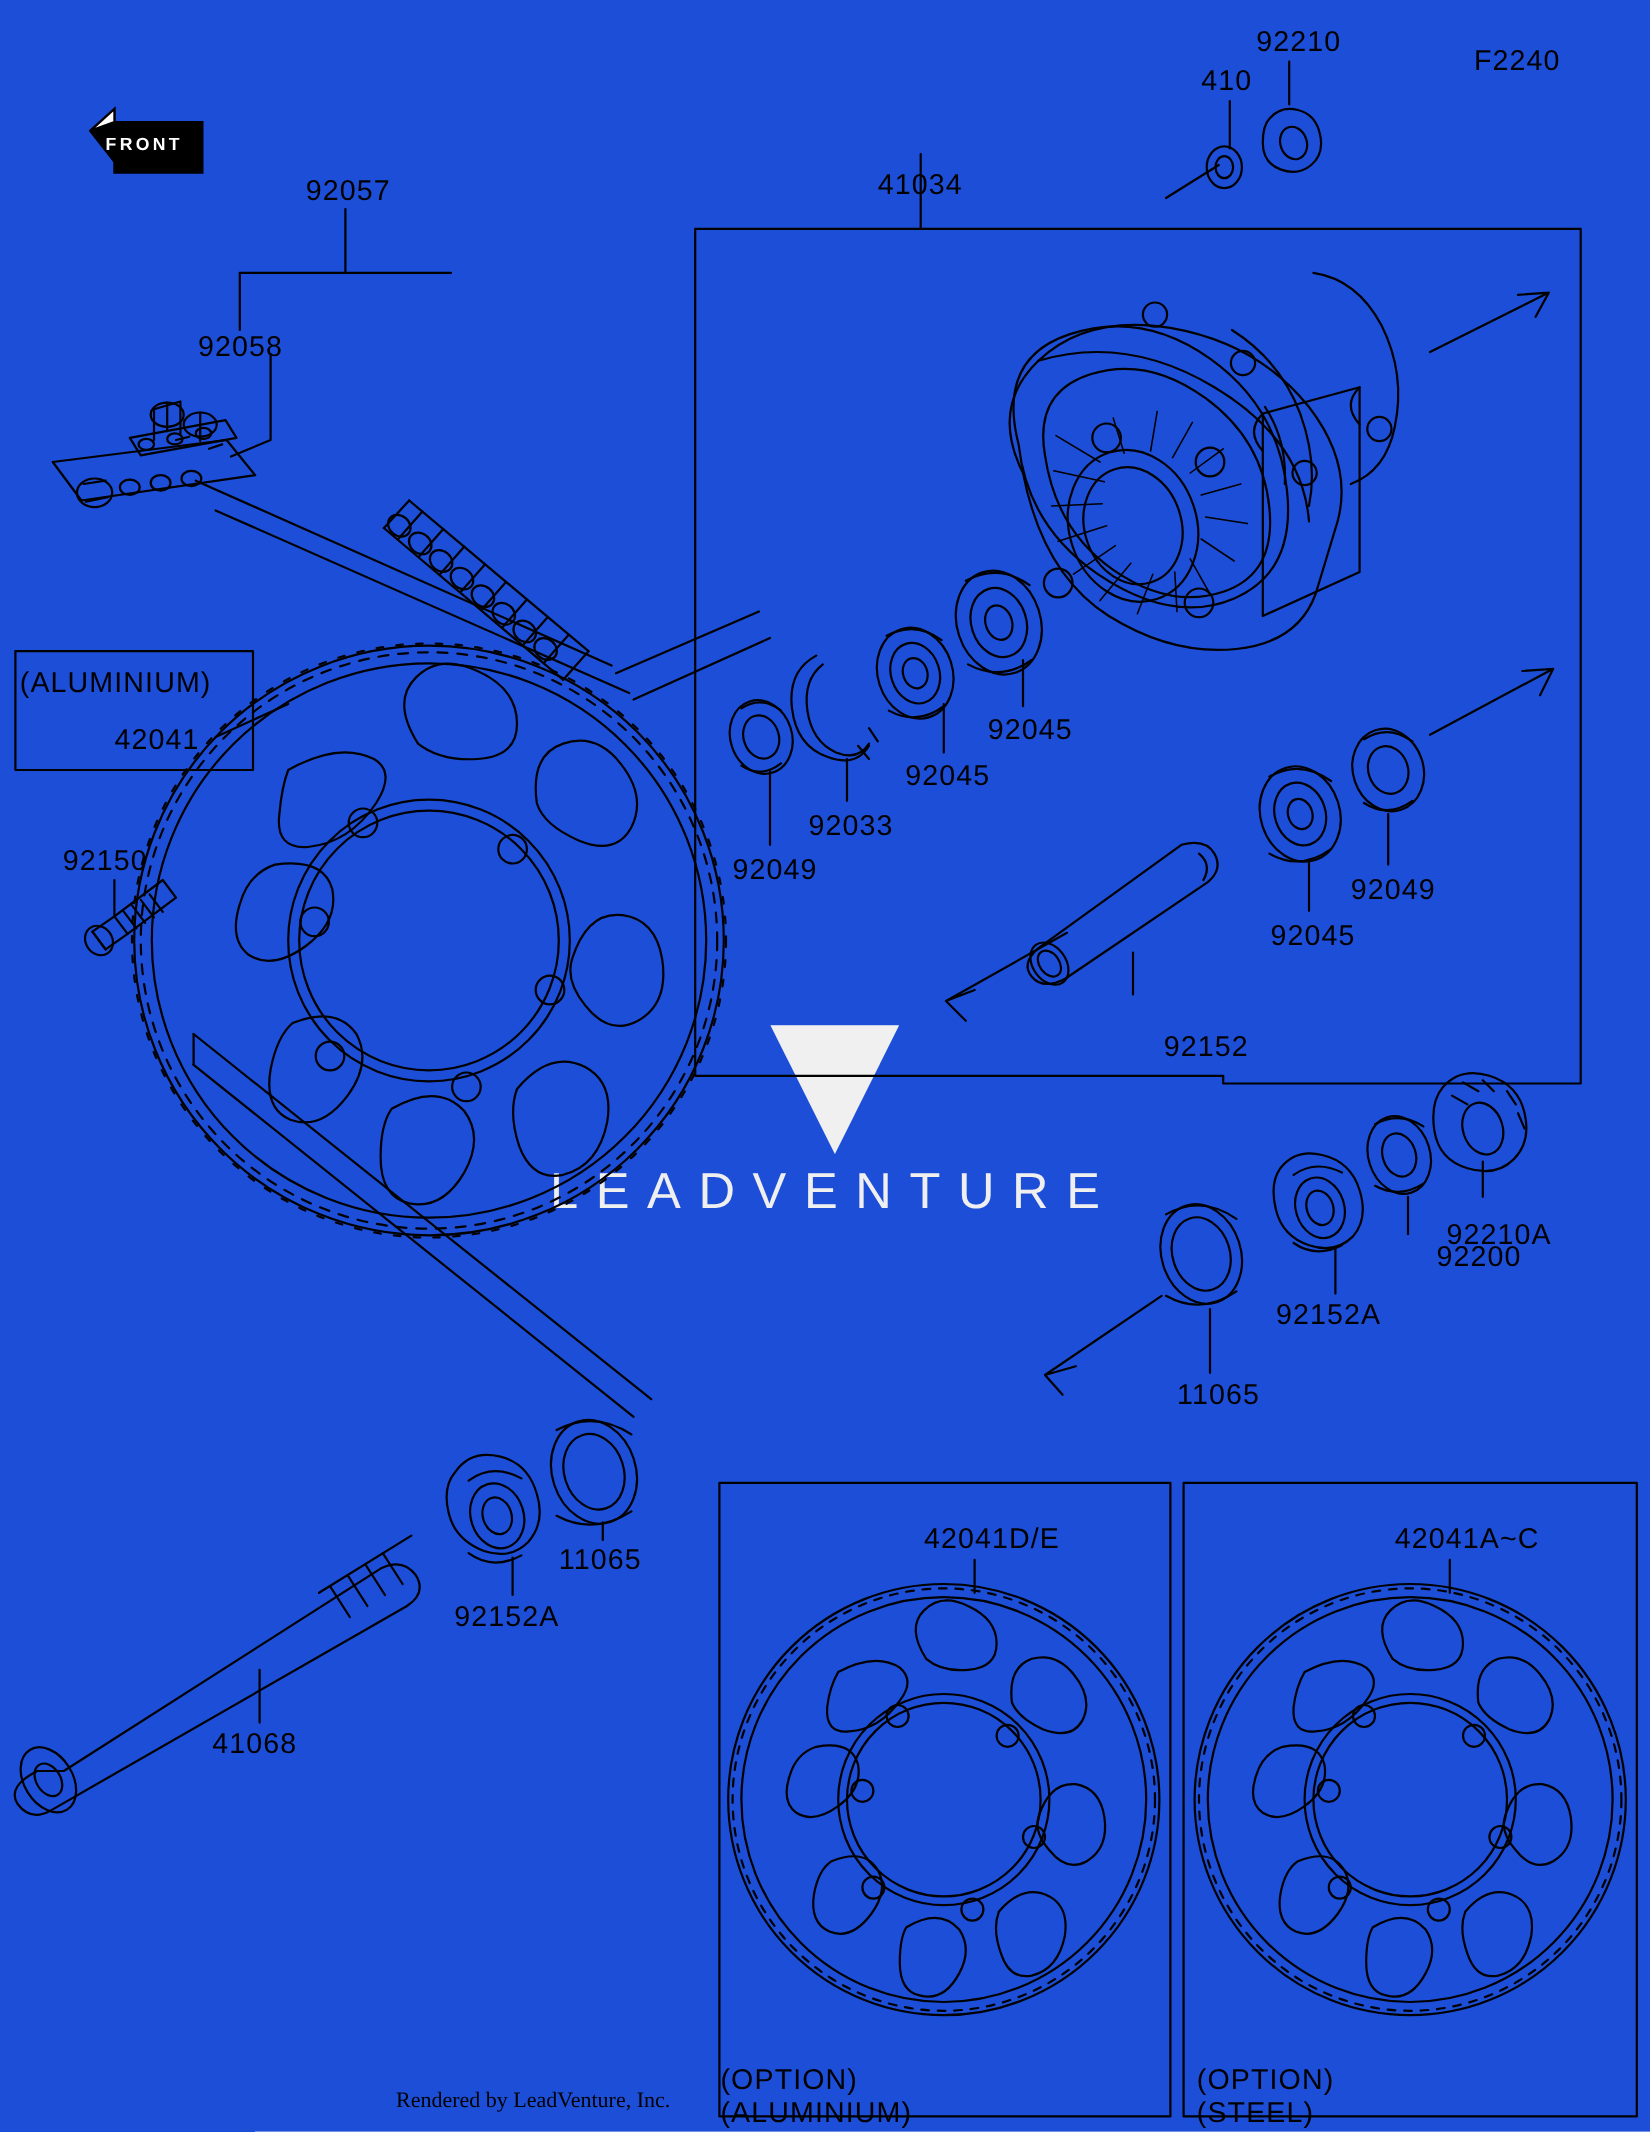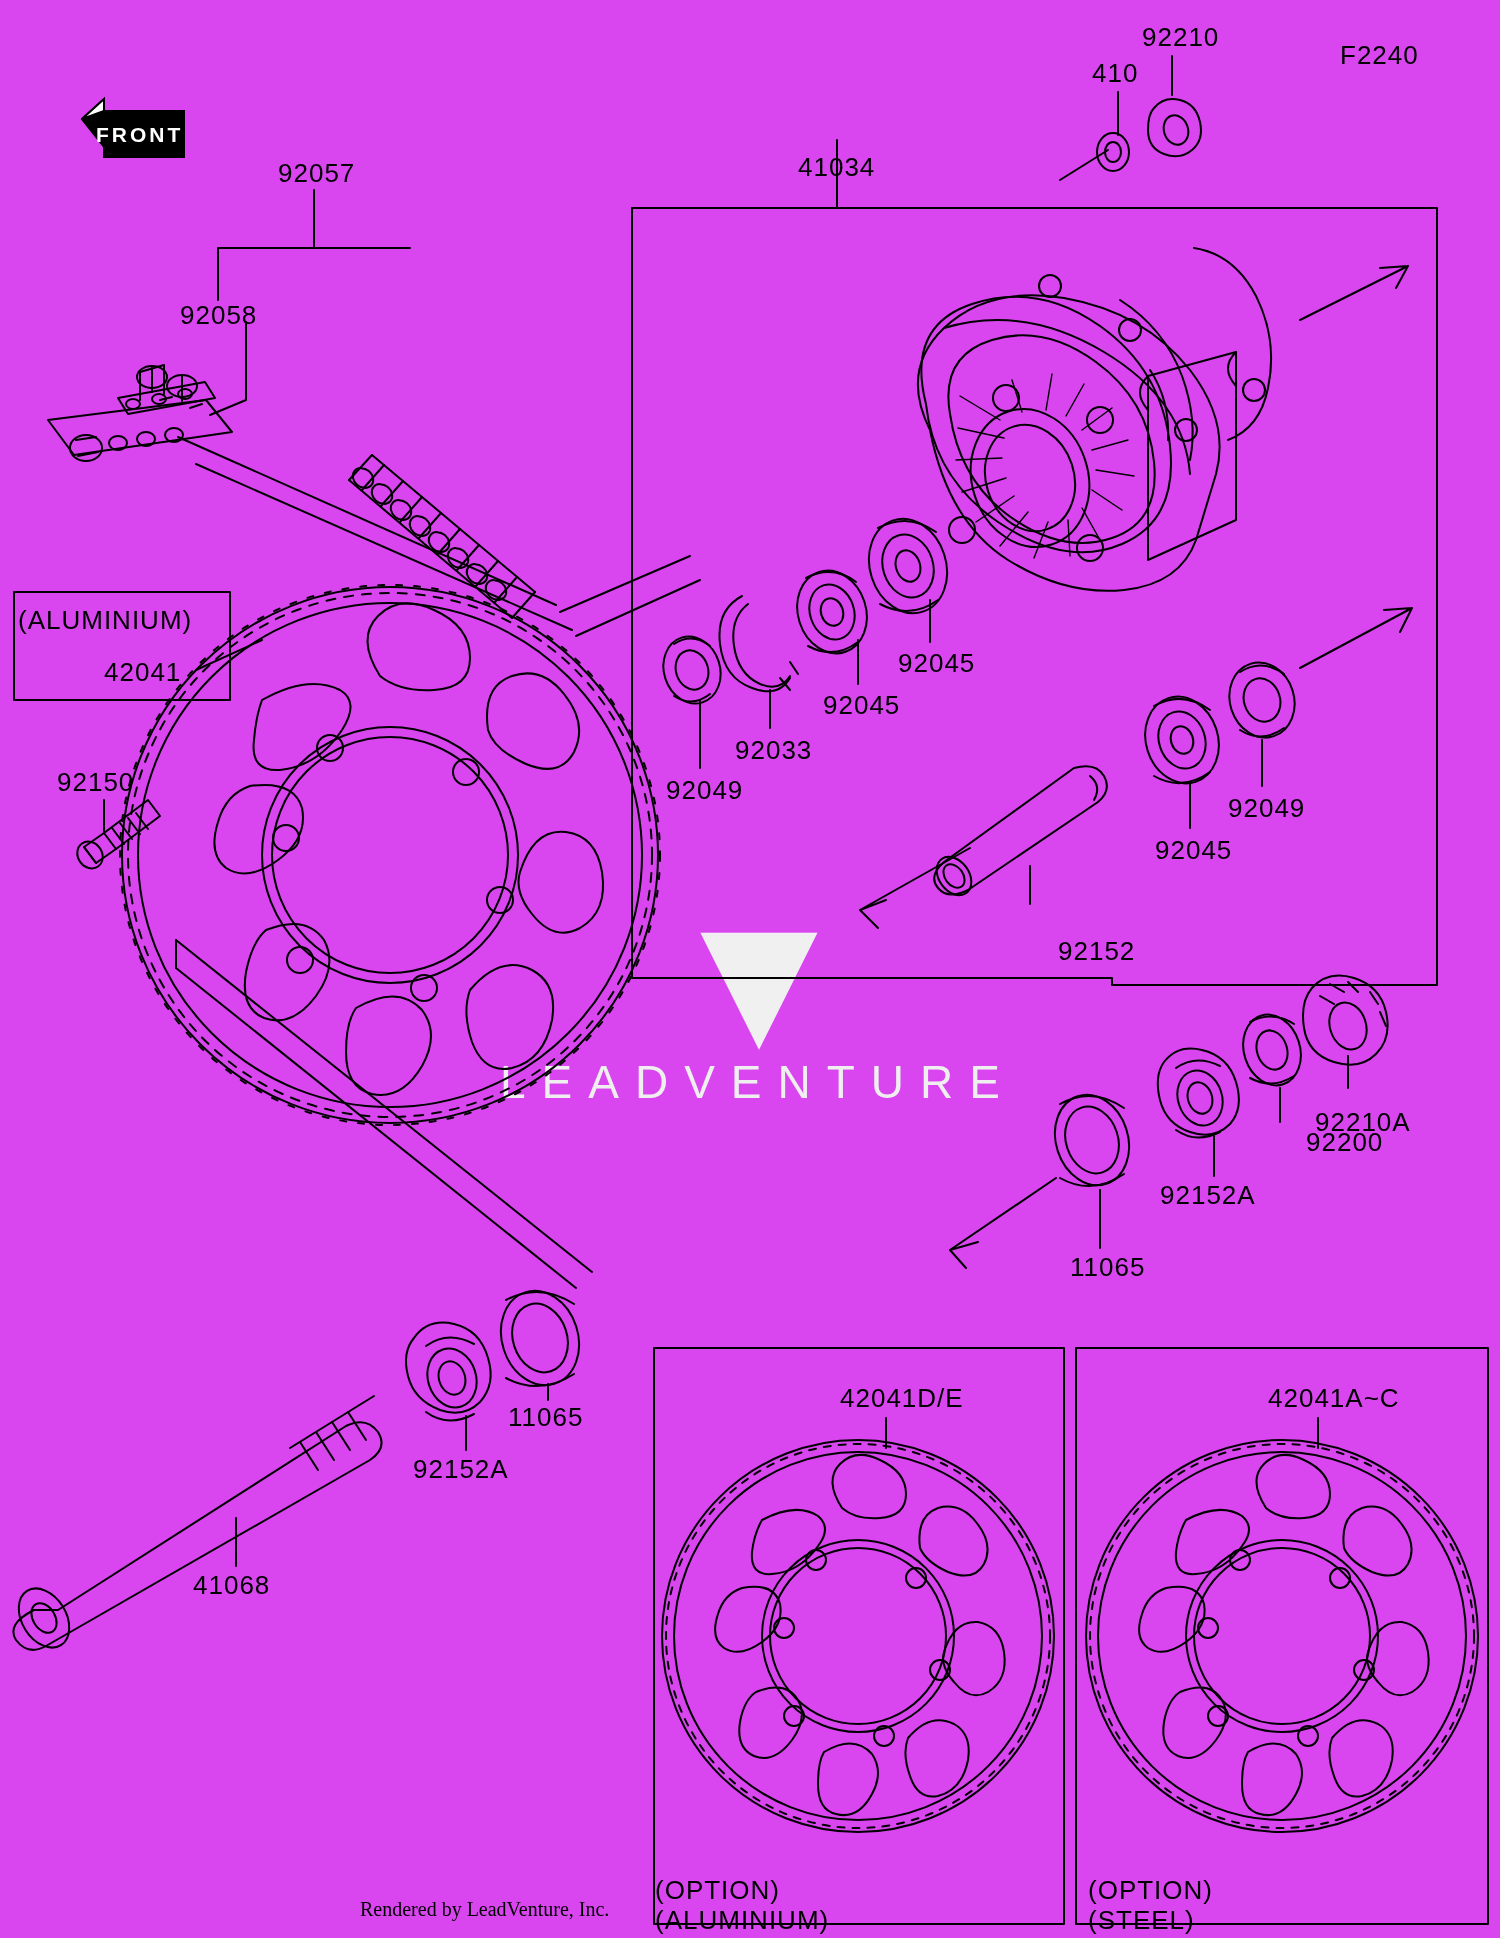--- a/index.html
+++ b/index.html
@@ -7,21 +7,21 @@
     padding: 0;
     background: #ffffff;
   }
   body {
     font-family: "Liberation Sans", sans-serif;
   }
   #page {
     position: relative;
     width: 1500px;
     height: 1938px;
-    background: #d946ef;
+    background: #1d4ed8;
     overflow: hidden;
   }
   .lbl {
     position: absolute;
     font-family: "Liberation Sans", sans-serif;
     font-size: 26px;
     color: #000000;
     white-space: nowrap;
     letter-spacing: 1px;
   }
@@ -59,21 +59,21 @@
     position: absolute;
     left: 78px;
     top: 95px;
     width: 110px;
     height: 72px;
   }
   .front-text {
     position: absolute;
     left: 96px;
     top: 123px;
-    font-size: 21px;
+    font-size: 16px;
     letter-spacing: 3px;
     font-weight: bold;
     color: #ffffff;
     font-family: "Liberation Sans", sans-serif;
   }
 </style>
 </head>
 <body>
 
 <div id="page">

